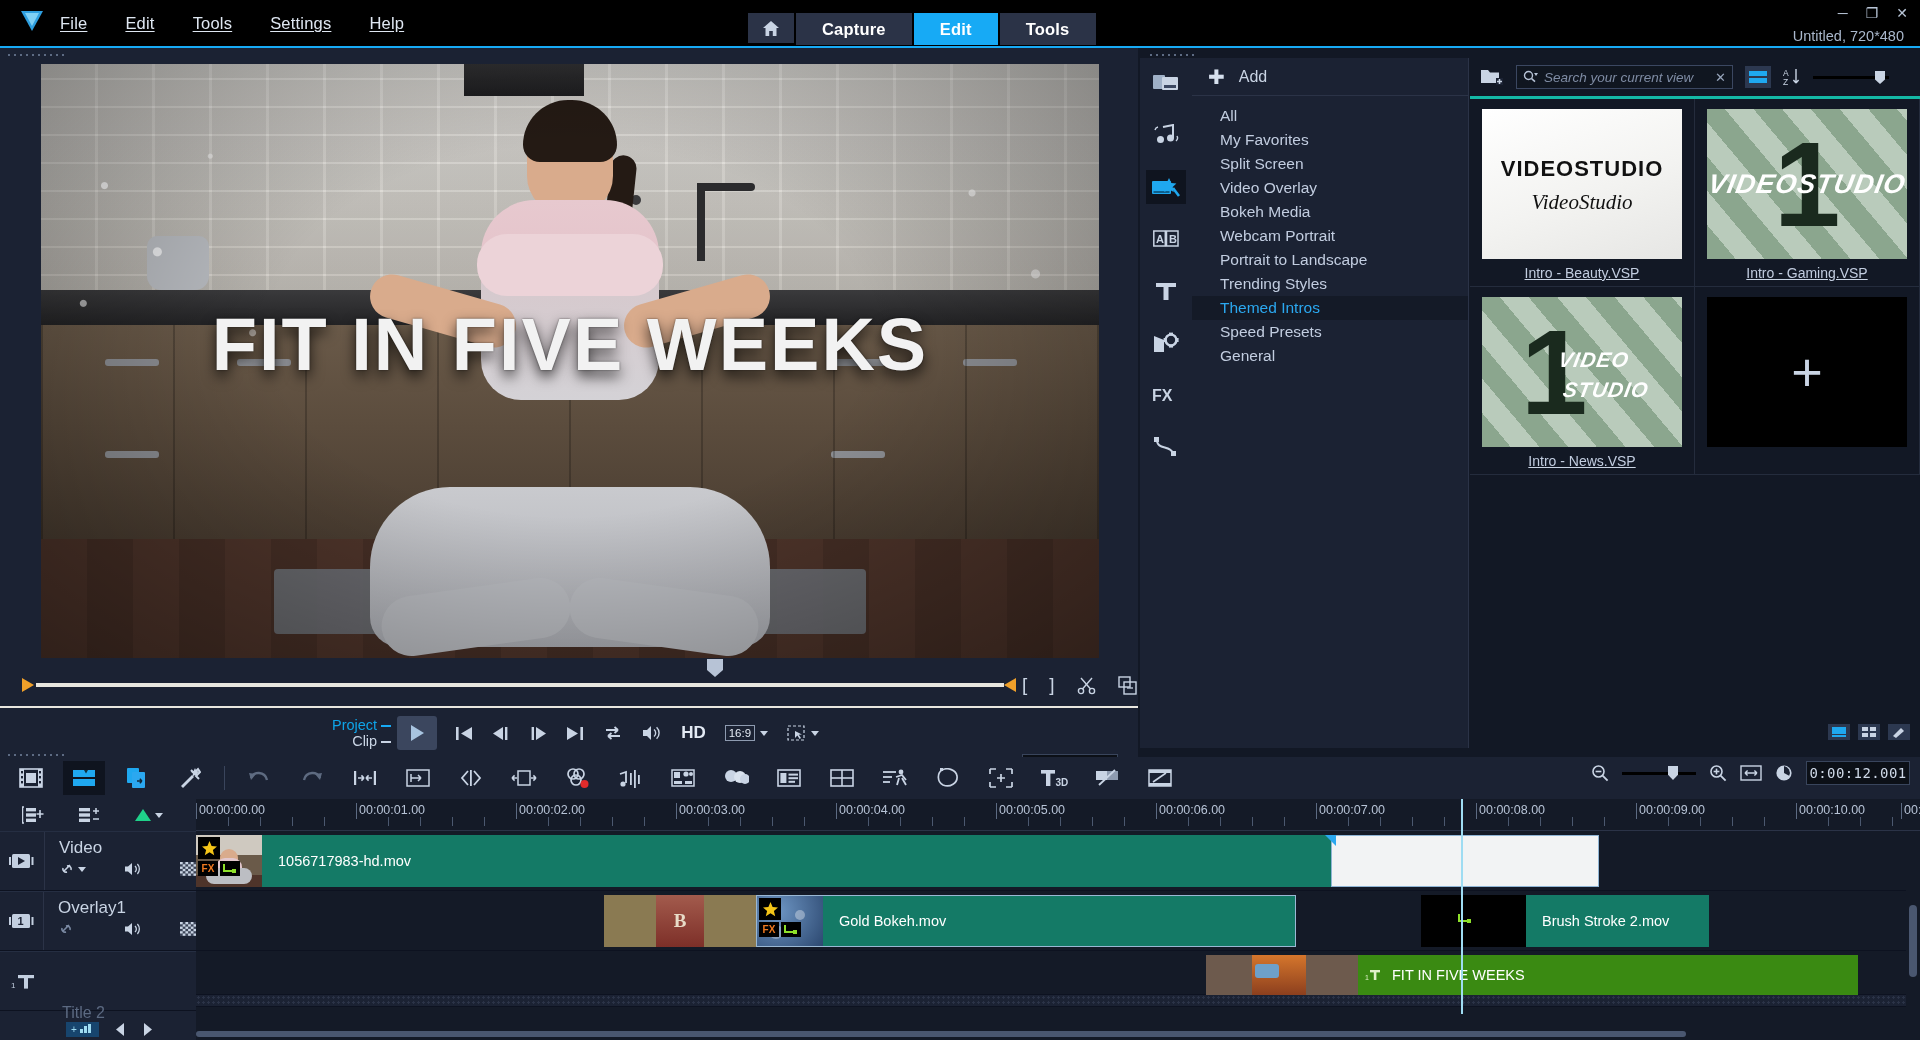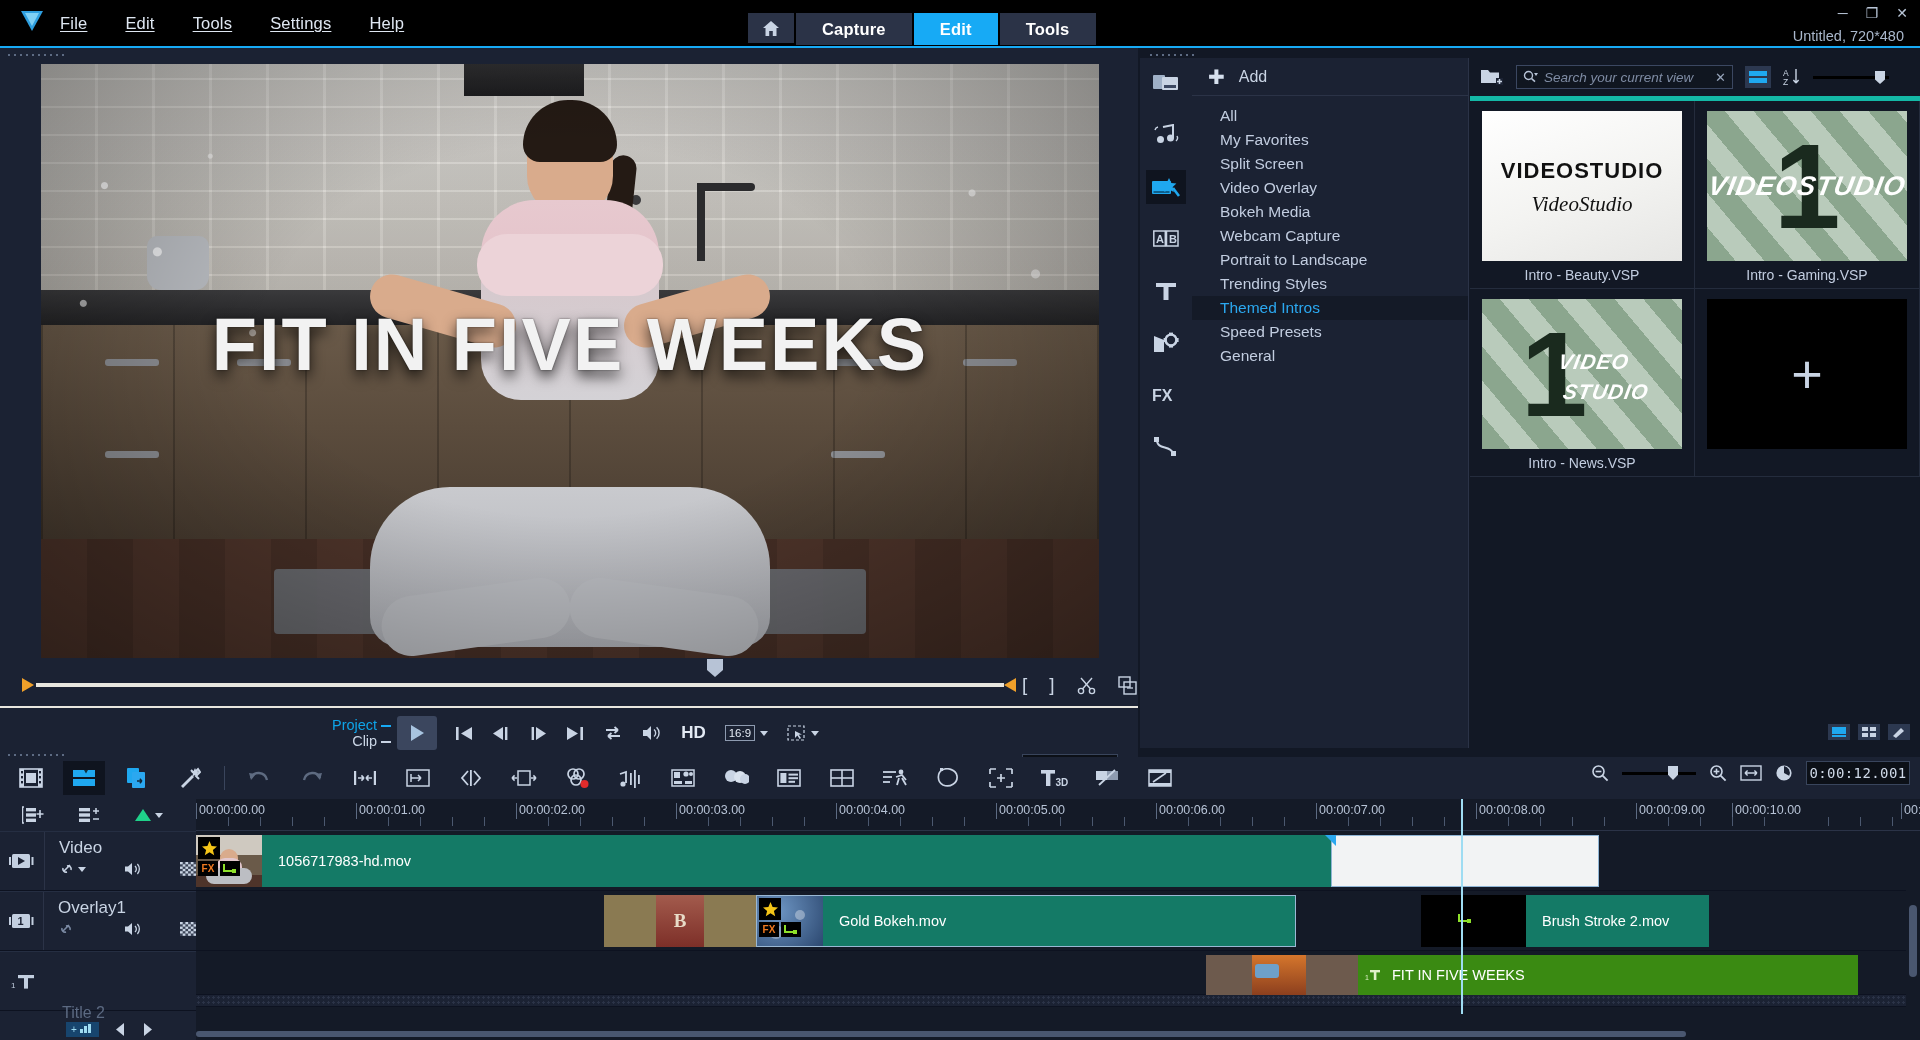--- a/index.html
+++ b/index.html
@@ -226,21 +226,21 @@
     flex: 0 0 auto; width: 217px; height: 24px; background:#101620; border:1px solid #3b4761;
     display:flex; align-items:center; gap: 6px; padding: 0 6px;
   }
   .search-box .ph { font-size: 13.5px; color:#7f8ca4; font-style: italic; flex:1; }
   .search-box .x { color:#98a6bc; font-size: 13px; }
   .view-toggle { width: 26px; height: 22px; background:#2c3850; display:flex; align-items:center; justify-content:center; }
   .zoom-slider { width: 76px; height: 20px; position:relative; display:flex; align-items:center; }
   .zoom-slider .bar { width: 100%; height: 3px; background:#000; }
   .zoom-slider .knob { position:absolute; right: 4px; top: 4px; width: 10px; height: 13px; background:#c9d4e4;
                        clip-path: polygon(0 0,100% 0,100% 65%,50% 100%,0 65%); }
-  .thumb-grid { display:flex; flex-wrap: wrap; border-top:5px solid #14b8a6; }
+  .thumb-grid { display:flex; flex-wrap: wrap; border-top:3px solid #14b8a6;text-decoration:underline; }
   .thumb-cell { width: 225px; height: 188px; border-right:1px solid #242c3d; border-bottom:1px solid #242c3d;
                 display:flex; flex-direction:column; align-items:center; padding-top: 10px; }
   .thumb-img { width: 200px; height: 150px; background:#000; overflow:hidden; position:relative; }
   .thumb-cap { font-size: 14px; color:#c2cde0; margin-top: 6px; }
   .tb-beauty { position:absolute; inset:0; background: linear-gradient(160deg,#ffffff 0%,#f3f3f1 55%,#e6e6e4 100%); }
   .tb-beauty .t1 { position:absolute; left:50%; top:40%; transform:translate(-50%,-50%); font-size: 22px;
                    font-weight:bold; color:#111; letter-spacing:1px; font-family:"Liberation Sans",sans-serif; }
   .tb-beauty .t2 { position:absolute; left:50%; top:62%; transform:translate(-50%,-50%); font-size: 21px;
                    color:#111; font-style:italic; font-family:"Liberation Serif",serif; }
   .tb-stripe { position:absolute; inset:0;
@@ -579,21 +579,21 @@
       <div class="lib-add">
         <span class="plus">✚</span>
         <span class="lbl">Add</span>
       </div>
       <div class="cat-list">
         <div class="cat-item">All</div>
         <div class="cat-item">My Favorites</div>
         <div class="cat-item">Split Screen</div>
         <div class="cat-item">Video Overlay</div>
         <div class="cat-item">Bokeh Media</div>
-        <div class="cat-item">Webcam Capture</div>
+        <div class="cat-item">Webcam Portrait</div>
         <div class="cat-item">Portrait to Landscape</div>
         <div class="cat-item">Trending Styles</div>
         <div class="cat-item active">Themed Intros</div>
         <div class="cat-item">Speed Presets</div>
         <div class="cat-item">General</div>
       </div>
     </div>
 
     <div class="lib-content">
       <div class="lib-toolbar">
@@ -1078,21 +1078,21 @@
         <div class="tick" style="left:0px;">00:00:00.00</div>
         <div class="tick" style="left:160px;">00:00:01.00</div>
         <div class="tick" style="left:320px;">00:00:02.00</div>
         <div class="tick" style="left:480px;">00:00:03.00</div>
         <div class="tick" style="left:640px;">00:00:04.00</div>
         <div class="tick" style="left:800px;">00:00:05.00</div>
         <div class="tick" style="left:960px;">00:00:06.00</div>
         <div class="tick" style="left:1120px;">00:00:07.00</div>
         <div class="tick" style="left:1280px;">00:00:08.00</div>
         <div class="tick" style="left:1440px;">00:00:09.00</div>
-        <div class="tick" style="left:1536px;">00:00:10.00</div>
+        <div class="tick" style="left:1600px;">00:00:10.00</div>
         <div class="tick" style="left:1705px;">00:00:11</div>
         <div class="minortick" style="left:32px;"></div>
           <div class="minortick" style="left:64px;"></div>
         <div class="minortick" style="left:96px;"></div>
           <div class="minortick" style="left:128px;"></div>
         <div class="minortick" style="left:192px;"></div>
           <div class="minortick" style="left:224px;"></div>
         <div class="minortick" style="left:256px;"></div>
           <div class="minortick" style="left:288px;"></div>
         <div class="minortick" style="left:352px;"></div>

